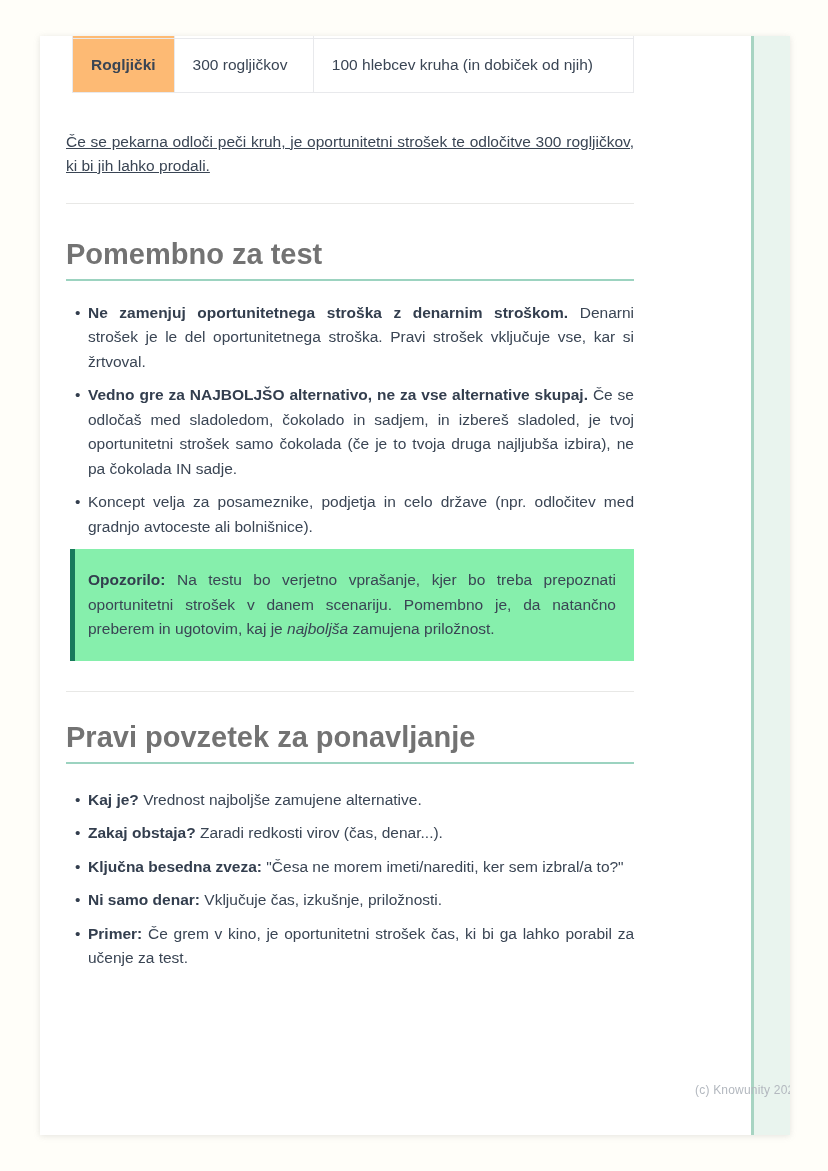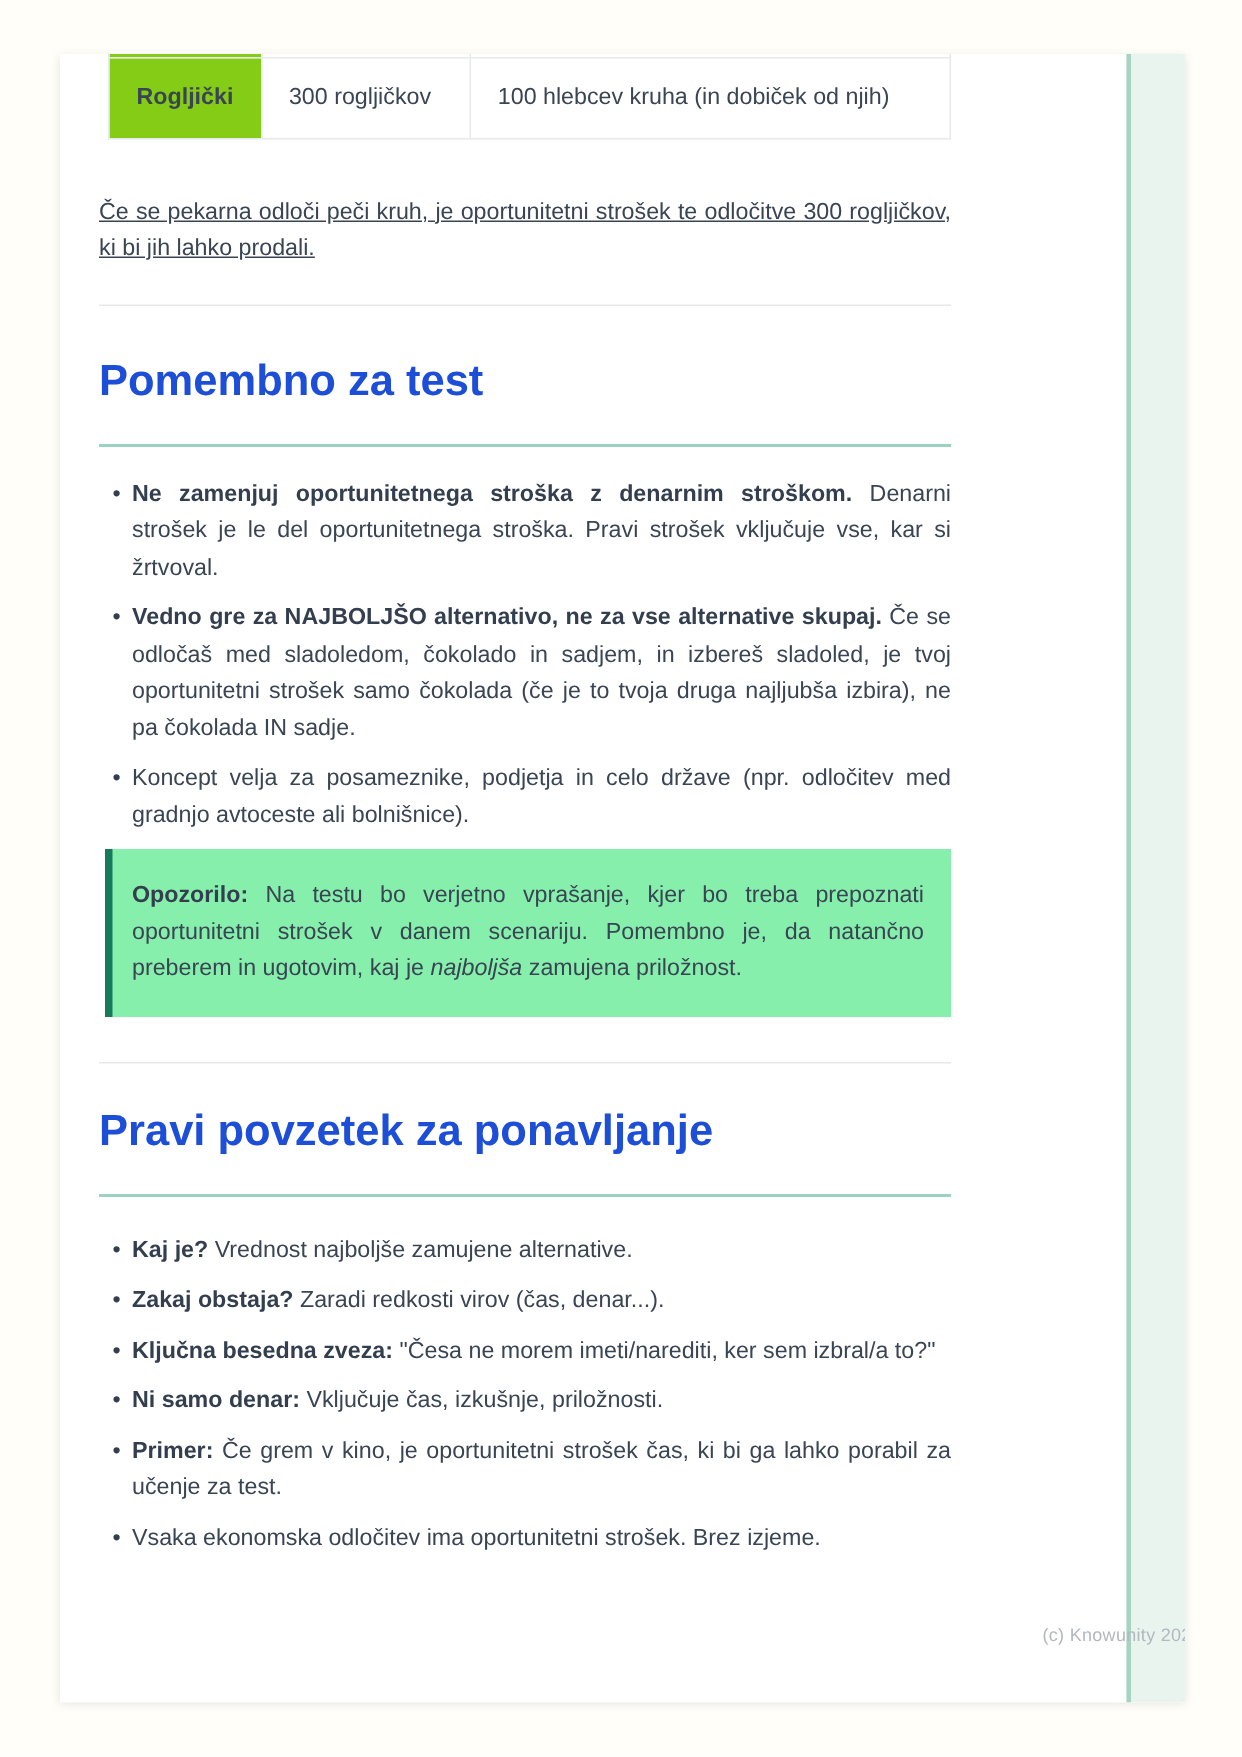--- a/index.html
+++ b/index.html
@@ -26,29 +26,29 @@
   .content{
     position:absolute;left:26px;top:0;width:568px;z-index:1;
     color:#3a4554;font-size:15.5px;line-height:24.5px;
   }
   table.data{border-collapse:collapse;margin-left:6px;}
   table.data td{
     border:1px solid #e8e9ec;padding:14px 18px;vertical-align:middle;
     font-size:15.5px;color:#3a4554;
   }
   table.data tr.cut td{height:2px;padding:0;border-top:none;}
-  td.c1{background:#84cc16;font-weight:bold;color:#333e4e;width:47px;}
+  td.c1{background:#fdba74;font-weight:bold;color:#333e4e;width:47px;}
   td.c2{width:105px;}
   td.c3{width:300px;}
   p.intro{margin:37px 0 0;text-align:justify;text-decoration:underline;}
   hr.divider{border:none;border-top:1px solid #e8e8e6;height:0;margin:24px 0 0;}
   hr.divider2{border:none;border-top:1px solid #e8e8e6;height:0;margin:30px 0 0;}
   h2.section-title{
     margin:31px 0 0;font-size:29px;line-height:38px;font-weight:bold;
-    color:#1d4ed8;padding-bottom:23px;border-bottom:2px solid #9cd3c0;
+    color:#737373;padding-bottom:6px;border-bottom:2px solid #9cd3c0;
   }
   h2.section-title.second{margin-top:26px;}
   ul.bullets{margin:20px 0 0;padding:0;list-style:none;}
   ul.bullets.second{margin-top:24px;}
   ul.bullets li{position:relative;padding-left:22px;margin:0 0 9px;text-align:justify;}
   ul.bullets li::before{content:"\2022";position:absolute;left:9px;top:0;color:#333e4e;}
   strong{color:#333e4e;font-weight:bold;}
   .callout{
     margin:10px 0 0 4px;background:#86efac;border-left:5px solid #187a5c;
     padding:19px 18px 19px 13px;text-align:justify;
@@ -100,18 +100,17 @@
       <hr class="divider2">
 
       <h2 class="section-title second">Pravi povzetek za ponavljanje</h2>
 
       <ul class="bullets second">
         <li><strong>Kaj je?</strong><span> Vrednost najboljše zamujene alternative.</span></li>
         <li><strong>Zakaj obstaja?</strong><span> Zaradi redkosti virov (čas, denar...).</span></li>
         <li><strong>Ključna besedna zveza:</strong><span> "Česa ne morem imeti/narediti, ker sem izbral/a to?"</span></li>
         <li><strong>Ni samo denar:</strong><span> Vključuje čas, izkušnje, priložnosti.</span></li>
         <li><strong>Primer:</strong><span> Če grem v kino, je oportunitetni strošek čas, ki bi ga lahko porabil za učenje za test.</span></li>
-        <li><strong></strong><span>Vsaka ekonomska odločitev ima oportunitetni strošek. Brez izjeme.</span></li>
       </ul>
 
     </div>
   </div>
 </div>
 
 </body></html>

